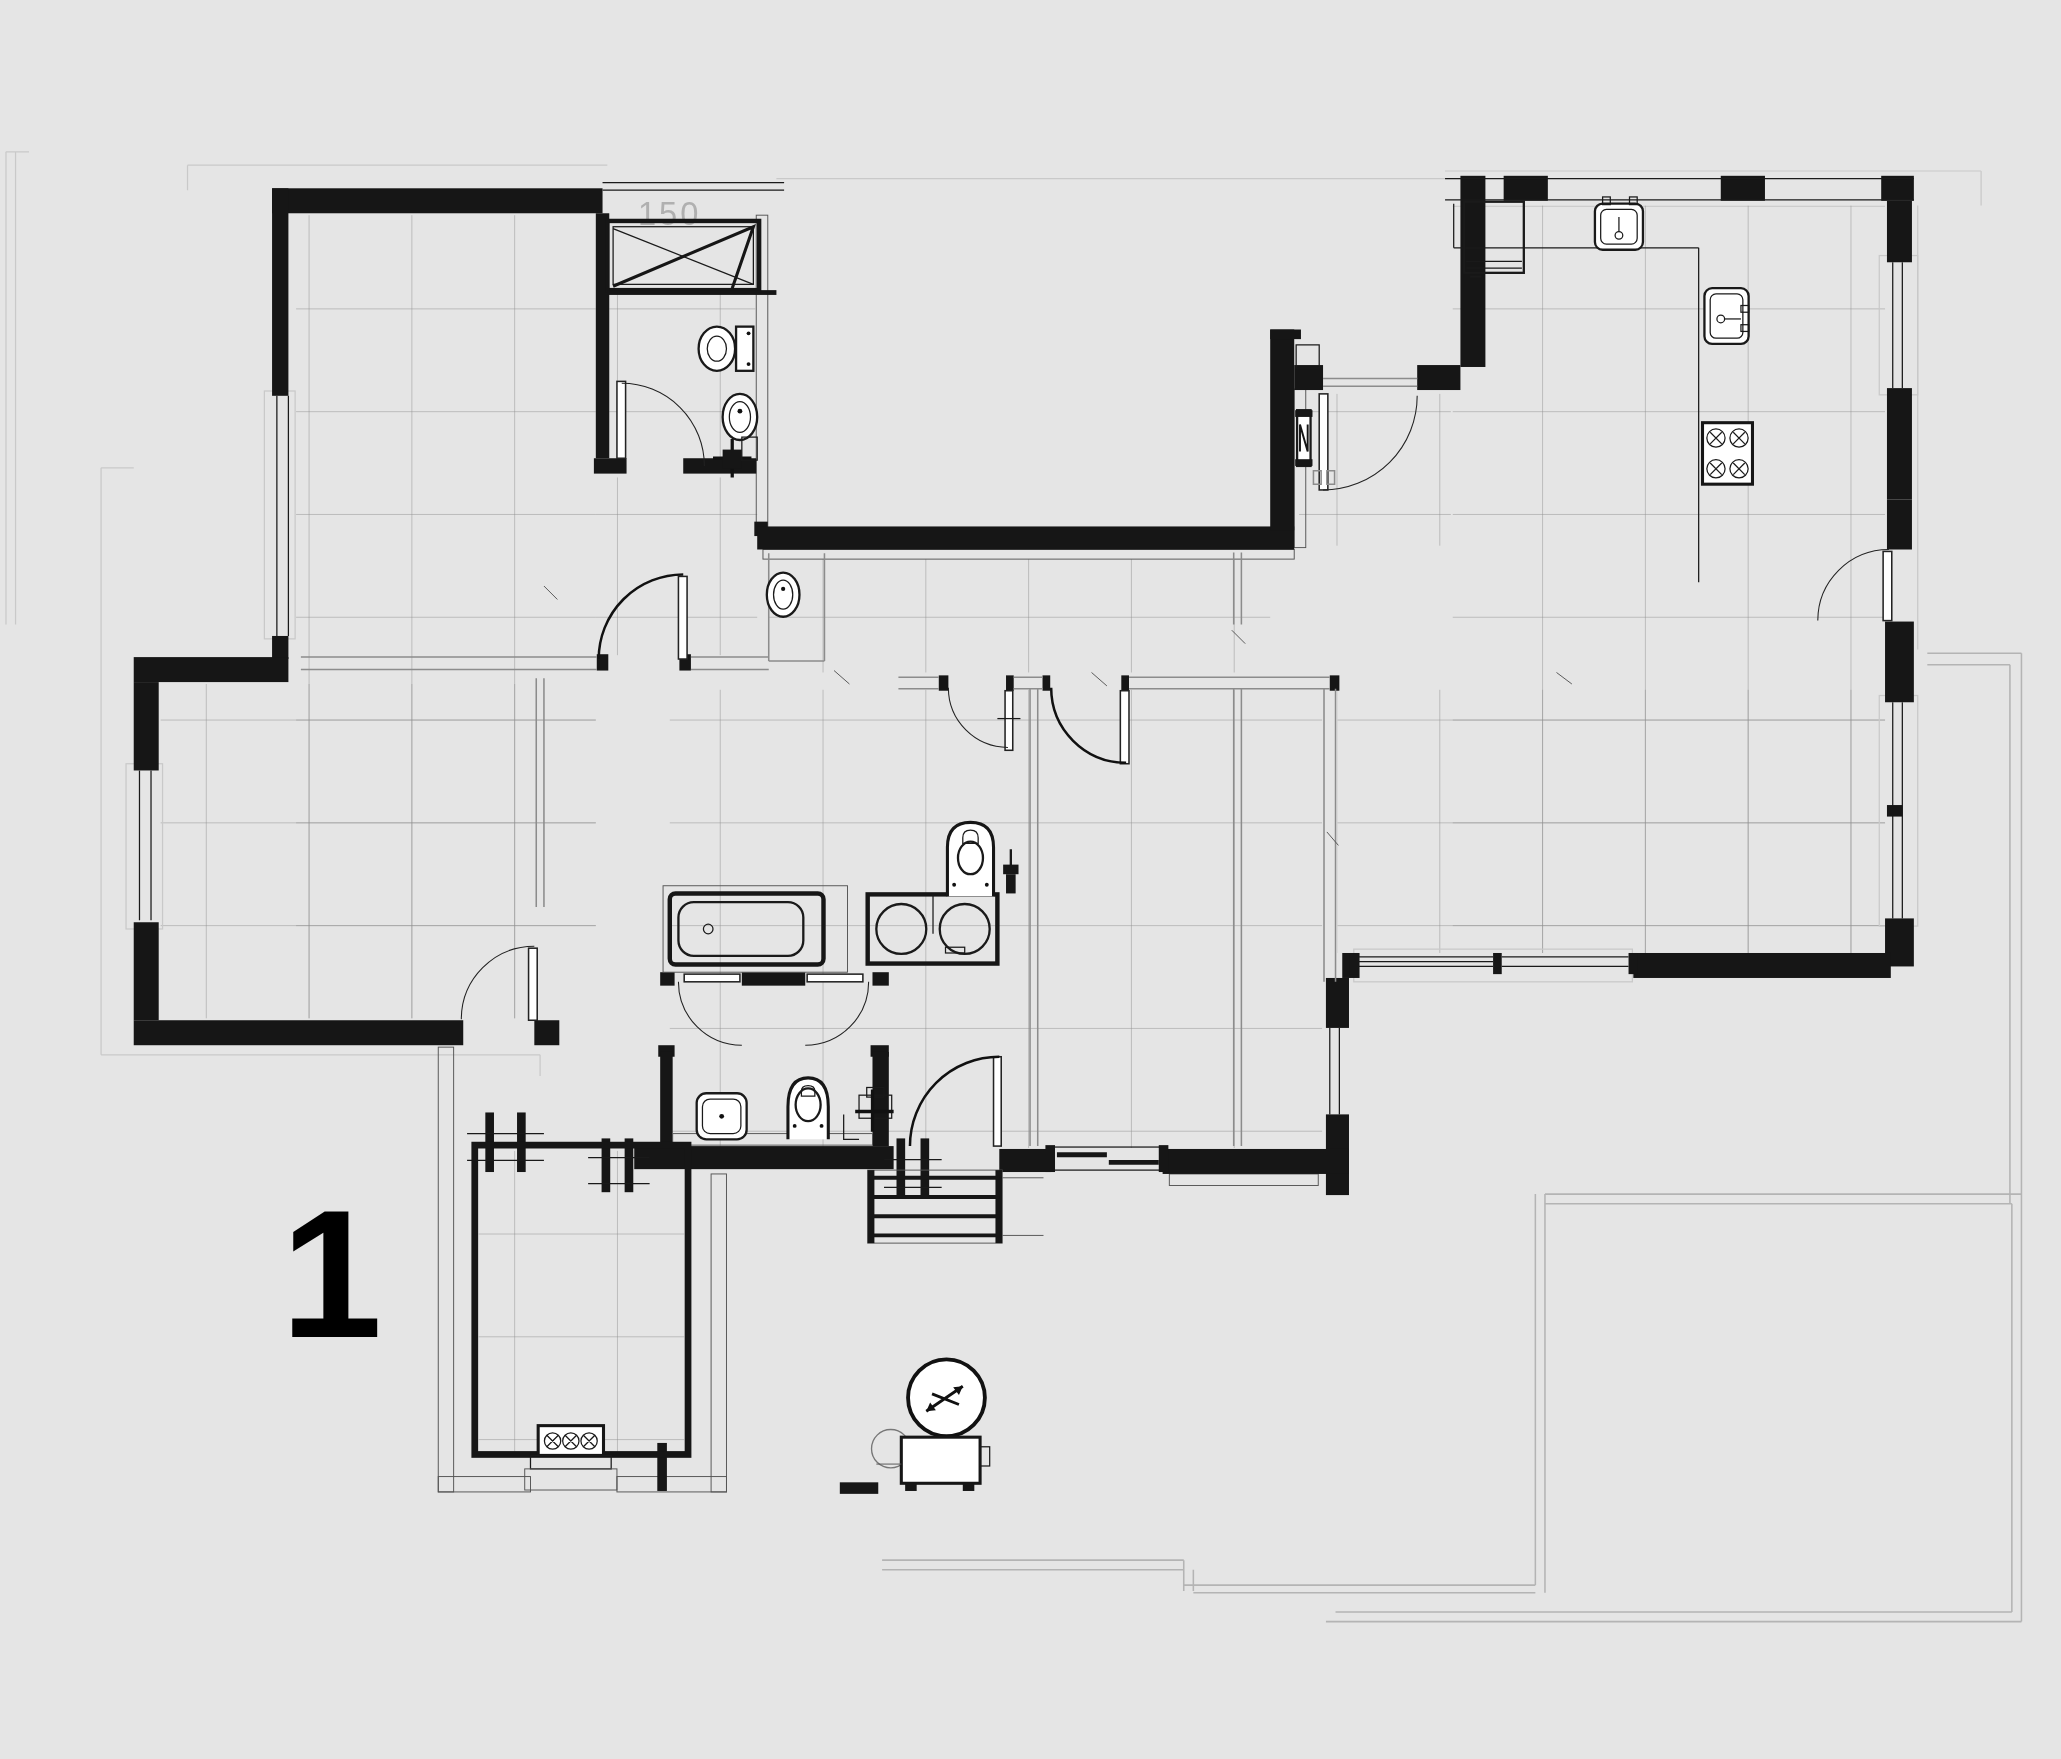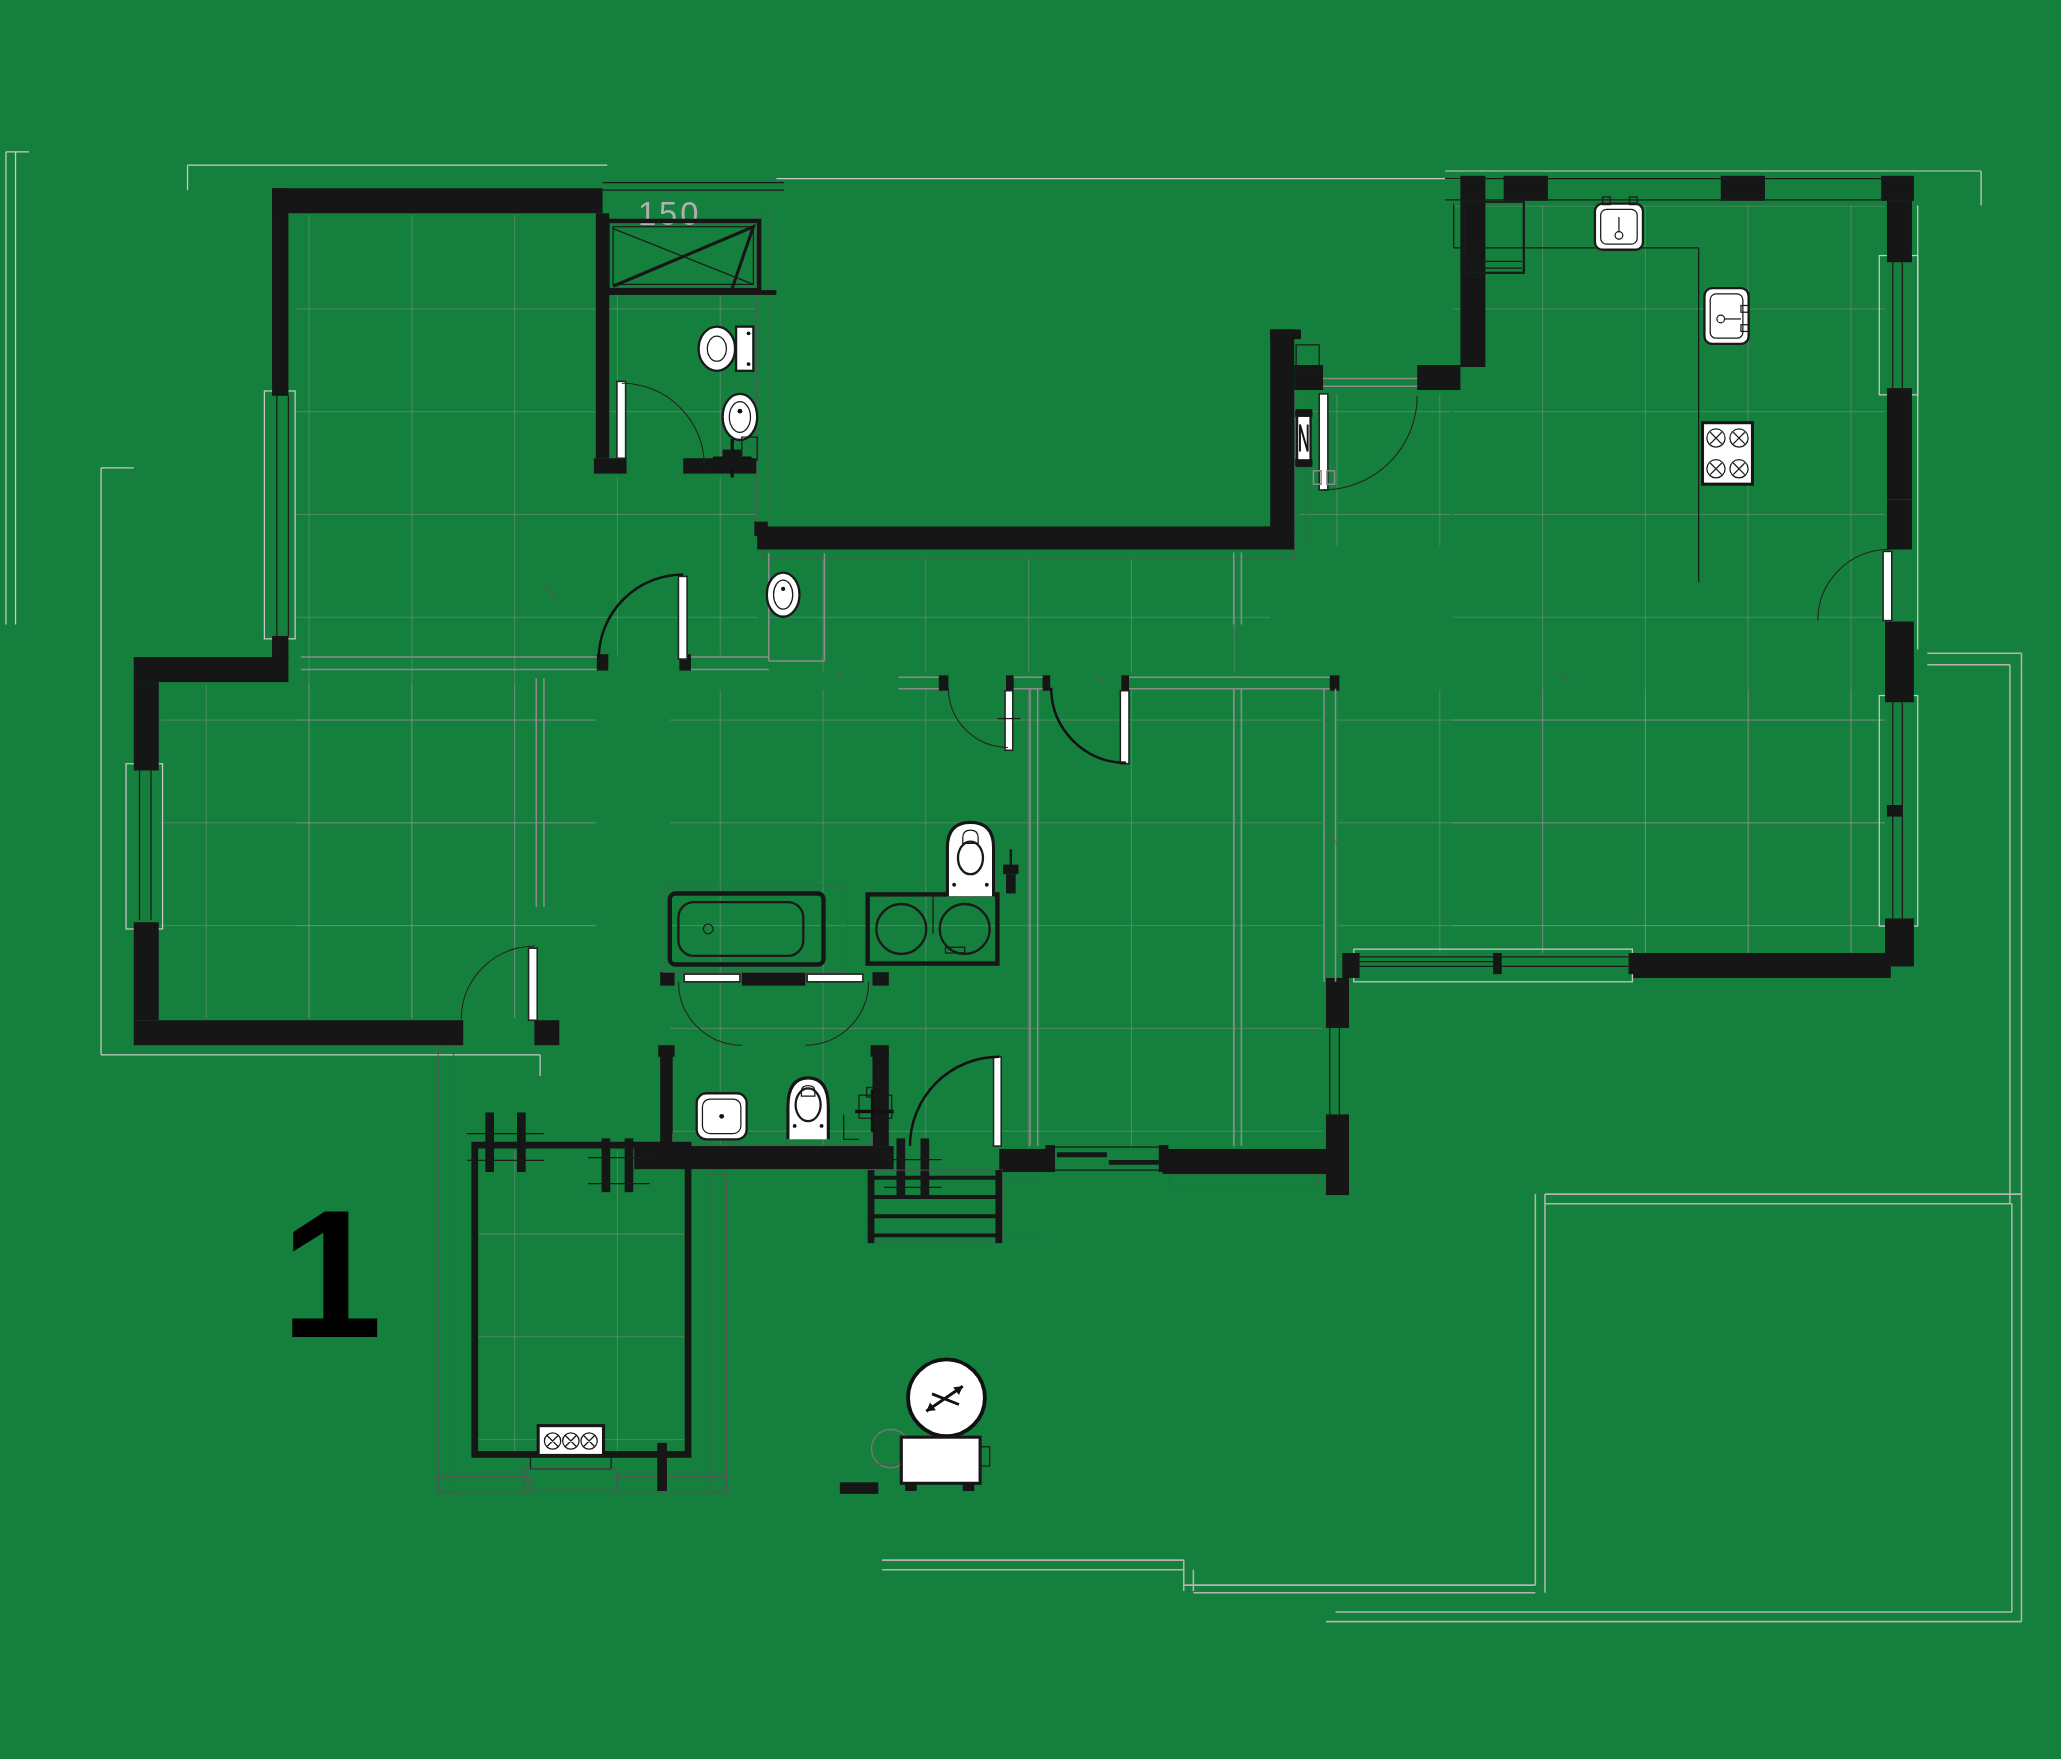--- a/index.html
+++ b/index.html
@@ -1,16 +1,16 @@
 <!DOCTYPE html>
 <html><head>
 <meta charset="utf-8">
 <style>
   html,body{margin:0;padding:0;background:#ffffff;}
-  .page{width:2062px;height:1759px;background:#15803d;position:relative;overflow:hidden;
+  .page{width:2062px;height:1759px;background:#e5e5e5;position:relative;overflow:hidden;
         font-family:"Liberation Sans", sans-serif;}
   svg{display:block}
   .w   {fill:#161616;stroke:none}
   .s1  {stroke:#1a1a1a;stroke-width:1.3;fill:none}
   .s2  {stroke:#1a1a1a;stroke-width:2.4;fill:none}
   .s2f {stroke:#1a1a1a;stroke-width:2.4;fill:#fff}
   .s3  {stroke:#161616;stroke-width:3.2;fill:none}
   .s3f {stroke:#161616;stroke-width:3.2;fill:#fff}
   .s4  {stroke:#161616;stroke-width:4.6;fill:none}
   .thin{stroke:#555;stroke-width:1;fill:none}

